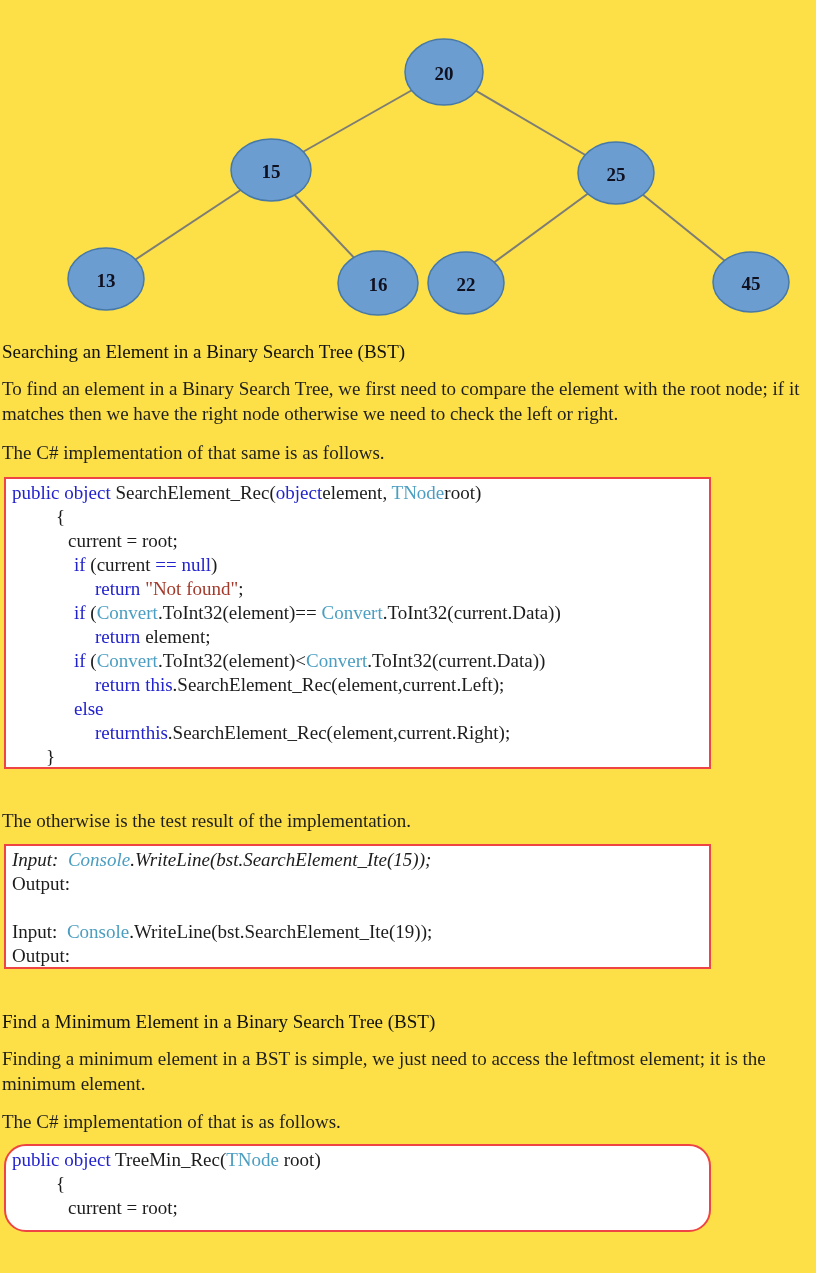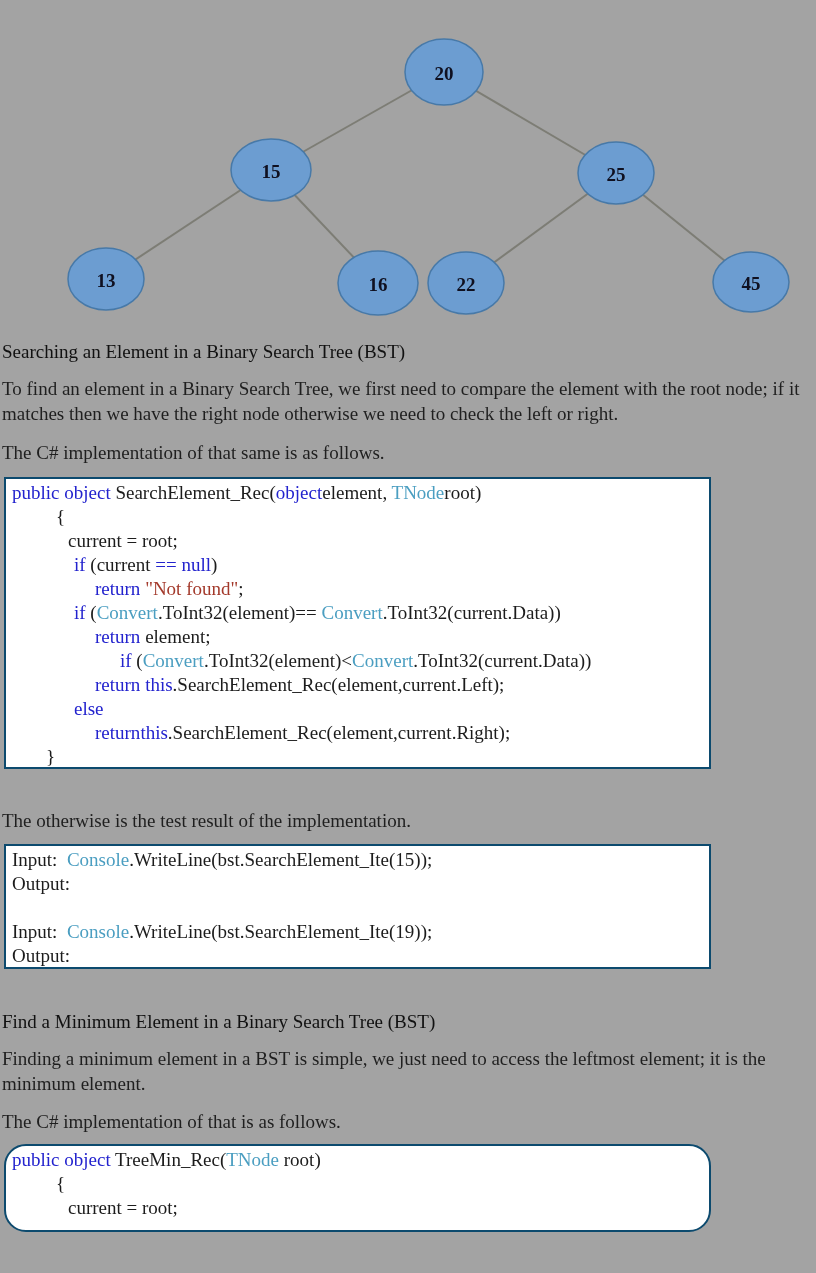--- a/index.html
+++ b/index.html
@@ -1,21 +1,21 @@
 <!DOCTYPE html>
 <html><head>
 <meta charset="utf-8">
 <style>
   * { margin: 0; padding: 0; box-sizing: border-box; }
   html, body { background: #ffffff; }
   .page {
     position: relative;
     width: 816px;
     height: 1273px;
-    background: #a3a3a3;
+    background: #fde047;
     overflow: hidden;
     font-family: "Liberation Serif", serif;
     color: #1f1f1f;
   }
   #tree-figure { position: absolute; top: 0; left: 0; }
   .heading {
     position: absolute;
     left: 2px;
     font-size: 19px;
     font-weight: normal;
@@ -27,21 +27,21 @@
     left: 2px;
     width: 812px;
     font-size: 19px;
     line-height: 25px;
     color: #1f1f1f;
   }
   .codebox {
     position: absolute;
     left: 4px;
     width: 707px;
-    border: 2px solid #0c4a6e;
+    border: 2px solid #ef4444;
     background: #ffffff;
     padding-top: 2px;
     padding-bottom: 2px;
     overflow: hidden;
   }
   .code-line {
     font-size: 19px;
     line-height: 24px;
     white-space: pre;
     color: #1c1c1c;
@@ -110,31 +110,31 @@
   <div class="para" id="para-2">The C# implementation of that same is as follows.</div>
 
   <div class="codebox" id="code-block-1">
       <div class="code-line" style="padding-left: 6px;"><span class="tok-kw">public</span><span class="tok-pl"> </span><span class="tok-kw">object</span><span class="tok-pl"> SearchElement_Rec(</span><span class="tok-kw">object</span><span class="tok-pl">element, </span><span class="tok-type">TNode</span><span class="tok-pl">root)</span></div>
       <div class="code-line" style="padding-left: 50px;"><span class="tok-pl">{</span></div>
       <div class="code-line" style="padding-left: 62px;"><span class="tok-pl">current = root;</span></div>
       <div class="code-line" style="padding-left: 68px;"><span class="tok-kw">if</span><span class="tok-pl"> (current </span><span class="tok-kw">==</span><span class="tok-pl"> </span><span class="tok-kw">null</span><span class="tok-pl">)</span></div>
       <div class="code-line" style="padding-left: 89px;"><span class="tok-kw">return</span><span class="tok-pl"> </span><span class="tok-str">"Not found"</span><span class="tok-pl">;</span></div>
       <div class="code-line" style="padding-left: 68px;"><span class="tok-kw">if</span><span class="tok-pl"> (</span><span class="tok-type">Convert</span><span class="tok-pl">.ToInt32(element)== </span><span class="tok-type">Convert</span><span class="tok-pl">.ToInt32(current.Data))</span></div>
       <div class="code-line" style="padding-left: 89px;"><span class="tok-kw">return</span><span class="tok-pl"> element;</span></div>
-      <div class="code-line" style="padding-left: 68px; margin-left: 46px;"><span class="tok-kw">if</span><span class="tok-pl"> (</span><span class="tok-type">Convert</span><span class="tok-pl">.ToInt32(element)&lt;</span><span class="tok-type">Convert</span><span class="tok-pl">.ToInt32(current.Data))</span></div>
+      <div class="code-line" style="padding-left: 68px;"><span class="tok-kw">if</span><span class="tok-pl"> (</span><span class="tok-type">Convert</span><span class="tok-pl">.ToInt32(element)&lt;</span><span class="tok-type">Convert</span><span class="tok-pl">.ToInt32(current.Data))</span></div>
       <div class="code-line" style="padding-left: 89px;"><span class="tok-kw">return</span><span class="tok-pl"> </span><span class="tok-kw">this</span><span class="tok-pl">.SearchElement_Rec(element,current.Left);</span></div>
       <div class="code-line" style="padding-left: 68px;"><span class="tok-kw">else</span></div>
       <div class="code-line" style="padding-left: 89px;"><span class="tok-kw">return</span><span class="tok-kw">this</span><span class="tok-pl">.SearchElement_Rec(element,current.Right);</span></div>
       <div class="code-line" style="padding-left: 40px;"><span class="tok-pl">}</span></div>
     </div>
 
   <div class="para" id="para-3">The otherwise is the test result of the implementation.</div>
 
   <div class="codebox" id="io-block">
-      <div class="code-line" style="padding-left: 6px;"><span class="tok-pl">Input:  </span><span class="tok-type">Console</span><span class="tok-pl">.WriteLine(bst.SearchElement_Ite(15));</span></div>
+      <div class="code-line" style="padding-left: 6px; font-style: italic;"><span class="tok-pl">Input:  </span><span class="tok-type">Console</span><span class="tok-pl">.WriteLine(bst.SearchElement_Ite(15));</span></div>
       <div class="code-line" style="padding-left: 6px;"><span class="tok-pl">Output:</span></div>
       <div class="code-line" style="padding-left: 6px;"><span class="tok-pl"> </span></div>
       <div class="code-line" style="padding-left: 6px;"><span class="tok-pl">Input:  </span><span class="tok-type">Console</span><span class="tok-pl">.WriteLine(bst.SearchElement_Ite(19));</span></div>
       <div class="code-line" style="padding-left: 6px;"><span class="tok-pl">Output:</span></div>
     </div>
 
   <div class="heading" id="heading-2">Find a Minimum Element in a Binary Search Tree (BST)</div>
 
   <div class="para" id="para-4">Finding a minimum element in a BST is simple, we just need to access the leftmost element; it is the minimum element.</div>
 

